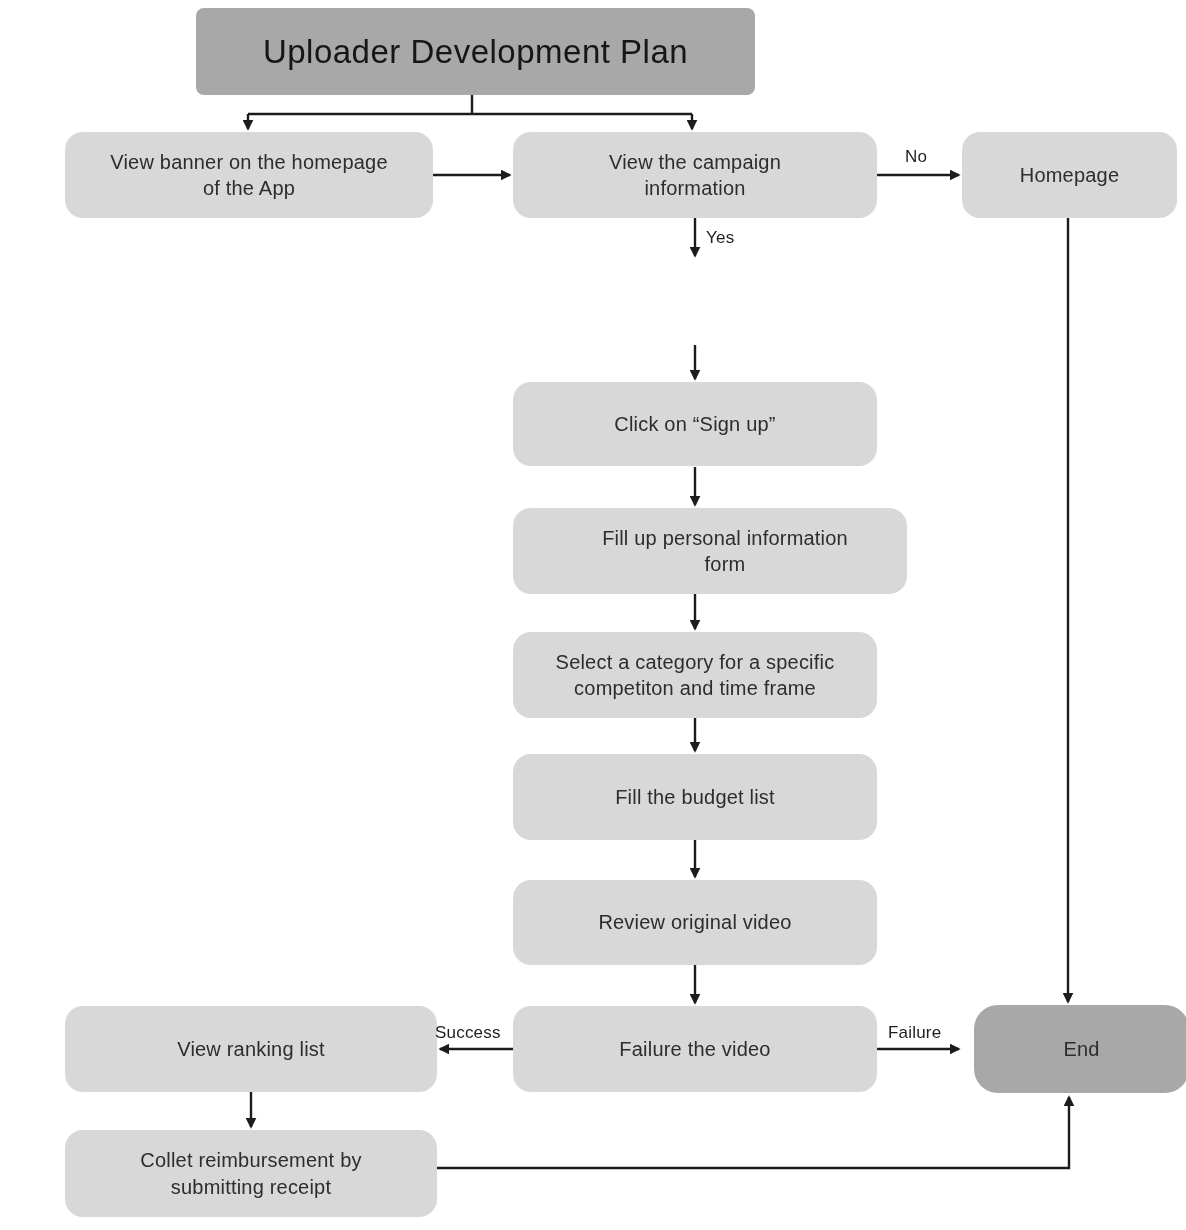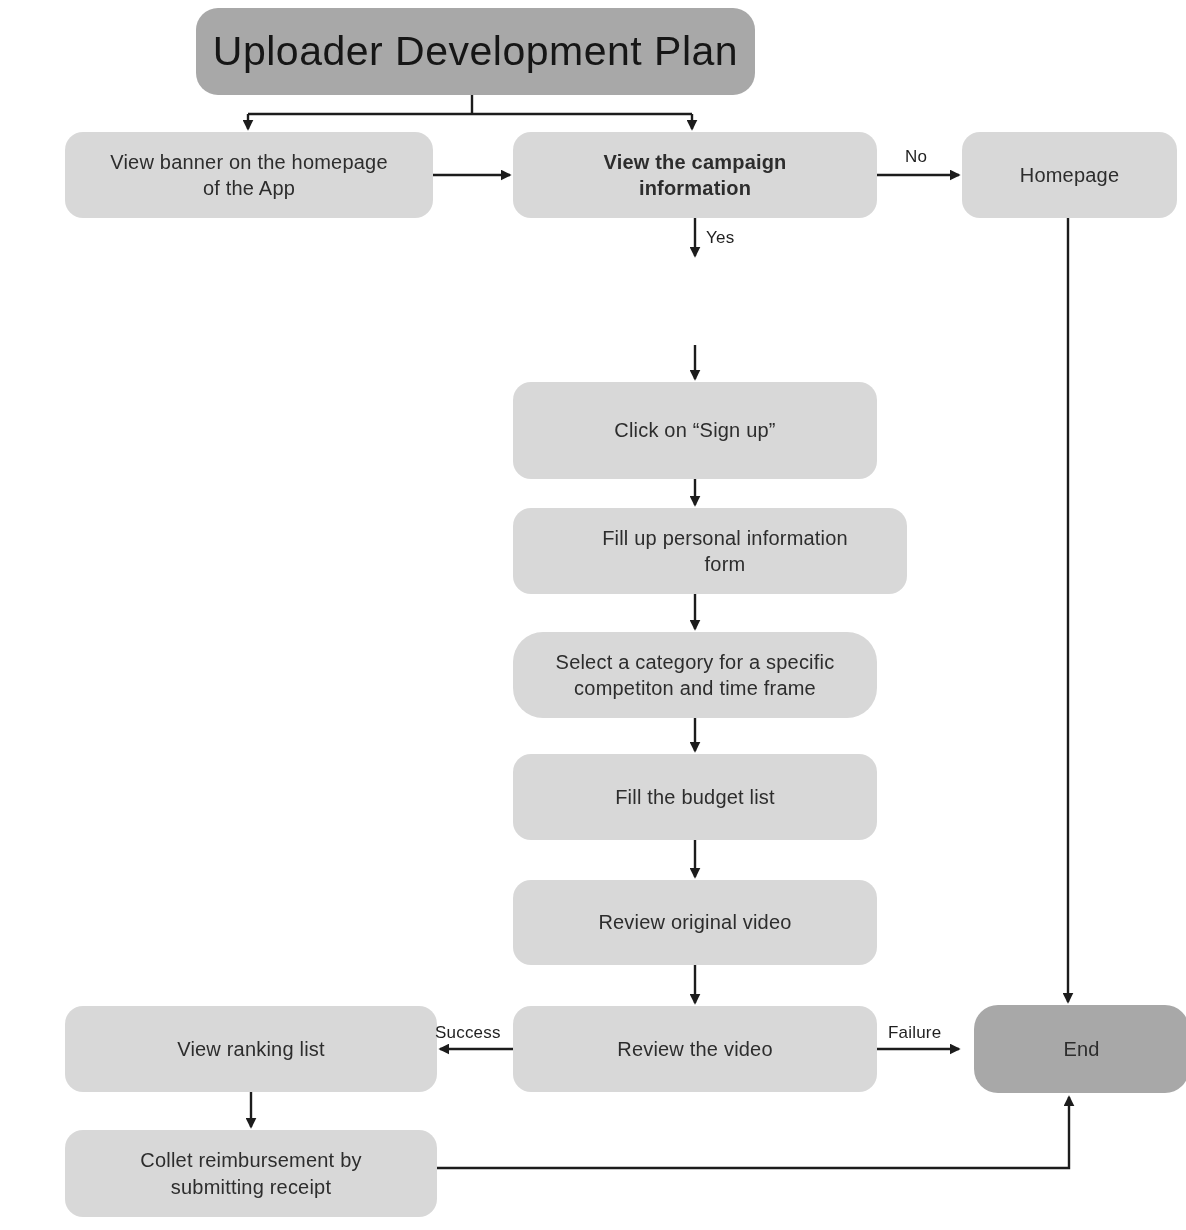--- a/index.html
+++ b/index.html
@@ -40,22 +40,22 @@
     border-radius: 18px;
     text-align: center;
     color: var(--text-color);
     font-size: 20px;
     line-height: 1.32;
     letter-spacing: 0.2px;
   }
   .node--end  { background: var(--end-fill); border-radius: 24px; margin-left: 12px; }
   .node--title {
     background: var(--title-fill);
-    border-radius: 22px;
-    font-size: 41px;
+    border-radius: 8px;
+    font-size: 33px;
     color: var(--title-text-color);
     letter-spacing: 0.5px;
   }
   .node-label { display: inline-block; padding: 2px 10px; }
   .edge-label {
     position: absolute;
     font-size: 17px;
     color: #1f1f1f;
     letter-spacing: 0.2px;
     white-space: nowrap;
@@ -100,50 +100,50 @@
 
   <div class="node node--title" style="left:196px; top:8px; width:559px; height:87px;">
     <span class="node-label">Uploader Development Plan</span>
   </div>
 
   <div class="node" style="left:65px; top:132px; width:368px; height:86px;">
     <span class="node-label" style="max-width:300px;">View banner on the homepage of the App</span>
   </div>
 
   <div class="node" style="left:513px; top:132px; width:364px; height:86px;">
-    <span class="node-label" style="max-width:210px;font-weight:bold;">View the campaign information</span>
+    <span class="node-label" style="max-width:210px;">View the campaign information</span>
   </div>
 
   <div class="node" style="left:962px; top:132px; width:215px; height:86px;">
     <span class="node-label">Homepage</span>
   </div>
 
 
-  <div class="node" style="left:513px; top:382px; width:364px; height:97px;">
+  <div class="node" style="left:513px; top:382px; width:364px; height:84px;">
     <span class="node-label">Click on “Sign up”</span>
   </div>
 
   <div class="node" style="left:513px; top:508px; width:364px; height:86px;padding-left:30px;">
     <span class="node-label" style="max-width:290px;">Fill up personal information form</span>
   </div>
 
-  <div class="node" style="left:513px; top:632px; width:364px; height:86px;border-radius:30px;">
+  <div class="node" style="left:513px; top:632px; width:364px; height:86px;">
     <span class="node-label" style="max-width:330px;">Select a category for a specific competiton and time frame</span>
   </div>
 
   <div class="node" style="left:513px; top:754px; width:364px; height:86px;">
     <span class="node-label">Fill the budget list</span>
   </div>
 
   <div class="node" style="left:513px; top:880px; width:364px; height:85px;">
     <span class="node-label">Review original video</span>
   </div>
 
   <div class="node" style="left:513px; top:1006px; width:364px; height:86px;">
-    <span class="node-label">Review the video</span>
+    <span class="node-label">Failure the video</span>
   </div>
 
   <div class="node" style="left:65px; top:1006px; width:372px; height:86px;">
     <span class="node-label">View ranking list</span>
   </div>
 
   <div class="node node--end" style="left:962px; top:1005px; width:215px; height:88px;">
     <span class="node-label">End</span>
   </div>
 

